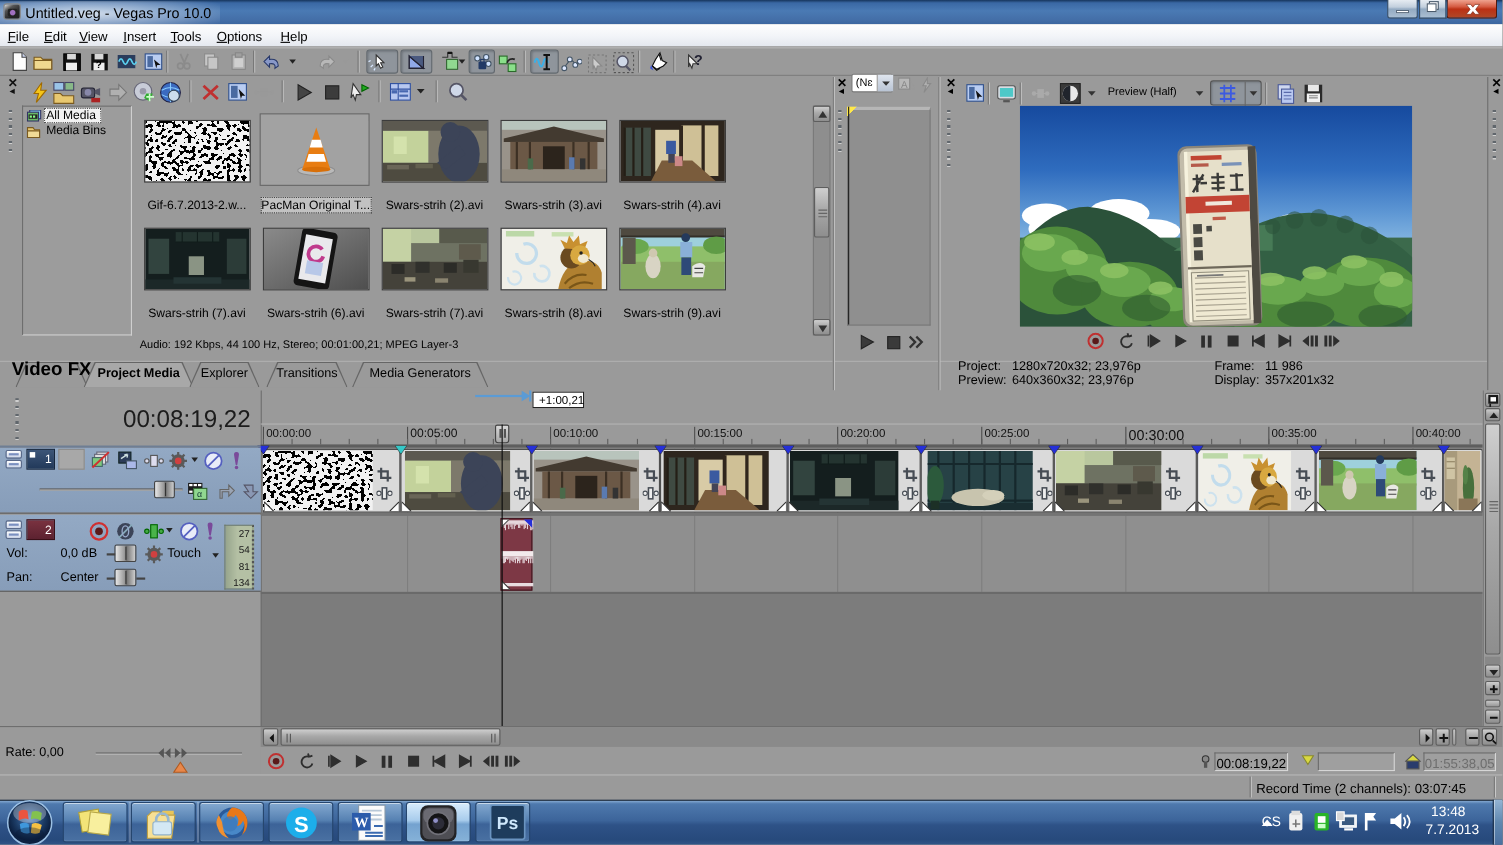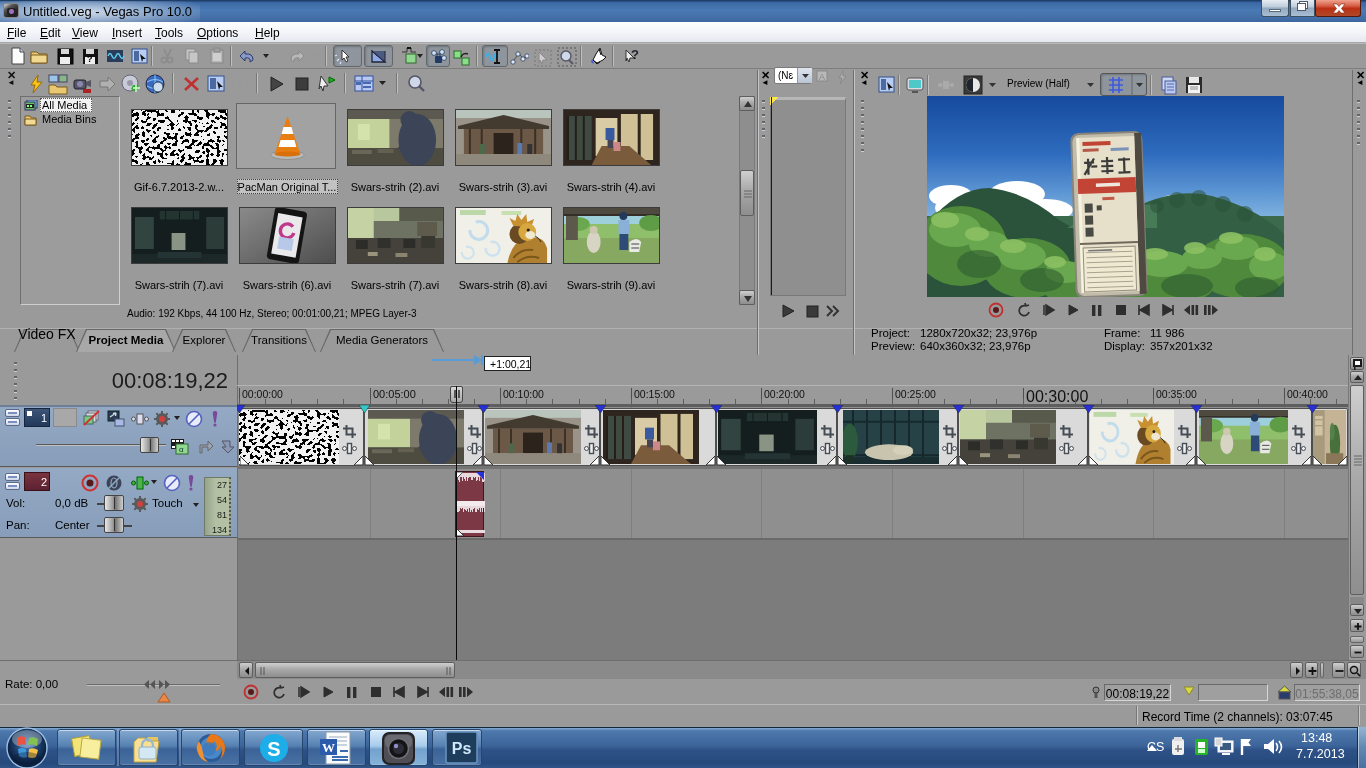--- a/index.html
+++ b/index.html
@@ -509,21 +509,21 @@
   </div>
 <div class="bevelbtn" style="left:739px;top:290px;width:16px;height:15px;">
     <svg width="16" height="15">
       <path d="M4 5 L12 5 L8 11Z" fill="#333"></path>
     </svg>
   </div>
 <div style="left:127px;top:308px;font-size:10px">Audio: 192 Kbps, 44 100 Hz, Stereo; 00:01:00,21; MPEG Layer-3</div>
 <div style="left:0px;top:328px;width:1366px;height:24px;background:#9a9a9a;border-top:1px solid #b0b0b0"></div>
 <div style="left:14px;top:329px;width:66px;height:23px;background:#666;clip-path:polygon(10px 0,calc(100% - 10px) 0,100% 100%,0 100%)"></div>
 <div style="left:15px;top:330px;width:64px;height:22px;background:#9a9a9a;clip-path:polygon(10px 0,calc(100% - 10px) 0,100% 100%,0 100%)"></div>
-<div style="left:47px;top:326px;font-size:14px;font-weight:normal;transform:translateX(-50%);white-space:nowrap">Video FX</div>
+<div style="left:47px;top:326px;font-size:17px;font-weight:bold;transform:translateX(-50%);white-space:nowrap">Video FX</div>
 <div style="left:76px;top:329px;width:100px;height:23px;background:#666;clip-path:polygon(10px 0,calc(100% - 10px) 0,100% 100%,0 100%)"></div>
 <div style="left:77px;top:330px;width:98px;height:22px;background:#a8a8a8;clip-path:polygon(10px 0,calc(100% - 10px) 0,100% 100%,0 100%)"></div>
 <div style="left:126px;top:334px;font-size:11.5px;font-weight:bold;transform:translateX(-50%);white-space:nowrap">Project Media</div>
 <div style="left:172px;top:329px;width:64px;height:23px;background:#666;clip-path:polygon(10px 0,calc(100% - 10px) 0,100% 100%,0 100%)"></div>
 <div style="left:173px;top:330px;width:62px;height:22px;background:#9a9a9a;clip-path:polygon(10px 0,calc(100% - 10px) 0,100% 100%,0 100%)"></div>
 <div style="left:204px;top:334px;font-size:11.5px;font-weight:normal;transform:translateX(-50%);white-space:nowrap">Explorer</div>
 <div style="left:242px;top:329px;width:74px;height:23px;background:#666;clip-path:polygon(10px 0,calc(100% - 10px) 0,100% 100%,0 100%)"></div>
 <div style="left:243px;top:330px;width:72px;height:22px;background:#9a9a9a;clip-path:polygon(10px 0,calc(100% - 10px) 0,100% 100%,0 100%)"></div>
 <div style="left:279px;top:334px;font-size:11.5px;font-weight:normal;transform:translateX(-50%);white-space:nowrap">Transitions</div>
 <div style="left:320px;top:329px;width:124px;height:23px;background:#666;clip-path:polygon(10px 0,calc(100% - 10px) 0,100% 100%,0 100%)"></div>
@@ -778,21 +778,21 @@
 <div style="left:373px;top:388px;font-size:11px;color:#111">00:05:00</div>
 <div style="left:500px;top:388px;width:1px;height:16px;background:#4e4e4e"></div>
 <div style="left:503px;top:388px;font-size:10.5px;color:#111">00:10:00</div>
 <div style="left:631px;top:388px;width:1px;height:16px;background:#4e4e4e"></div>
 <div style="left:634px;top:388px;font-size:10.5px;color:#111">00:15:00</div>
 <div style="left:761px;top:388px;width:1px;height:16px;background:#4e4e4e"></div>
 <div style="left:764px;top:388px;font-size:10.5px;color:#111">00:20:00</div>
 <div style="left:892px;top:388px;width:1px;height:16px;background:#4e4e4e"></div>
 <div style="left:895px;top:388px;font-size:10.5px;color:#111">00:25:00</div>
 <div style="left:1023px;top:388px;width:1px;height:16px;background:#4e4e4e"></div>
-<div style="left:1026px;top:388px;font-size:16px;color:#111">00:30:00</div>
+<div style="left:1026px;top:388px;font-size:13px;color:#111">00:30:00</div>
 <div style="left:1153px;top:388px;width:1px;height:16px;background:#4e4e4e"></div>
 <div style="left:1156px;top:388px;font-size:10.5px;color:#111">00:35:00</div>
 <div style="left:1284px;top:388px;width:1px;height:16px;background:#4e4e4e"></div>
 <div style="left:1287px;top:388px;font-size:10.5px;color:#111">00:40:00</div>
 <div style="left:239px;top:399px;width:1px;height:5px;background:#5e5e5e"></div>
 <div style="left:265px;top:399px;width:1px;height:5px;background:#5e5e5e"></div>
 <div style="left:291px;top:399px;width:1px;height:5px;background:#5e5e5e"></div>
 <div style="left:317px;top:399px;width:1px;height:5px;background:#5e5e5e"></div>
 <div style="left:343px;top:399px;width:1px;height:5px;background:#5e5e5e"></div>
 <div style="left:370px;top:399px;width:1px;height:5px;background:#5e5e5e"></div>

